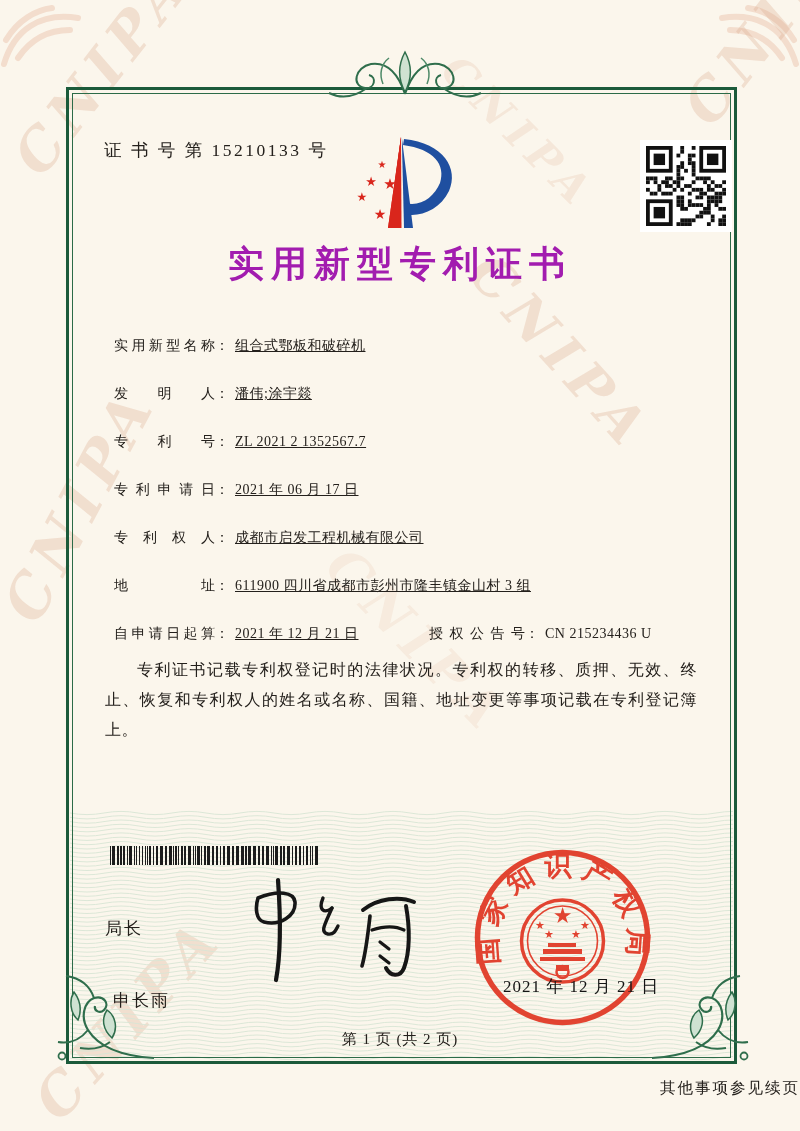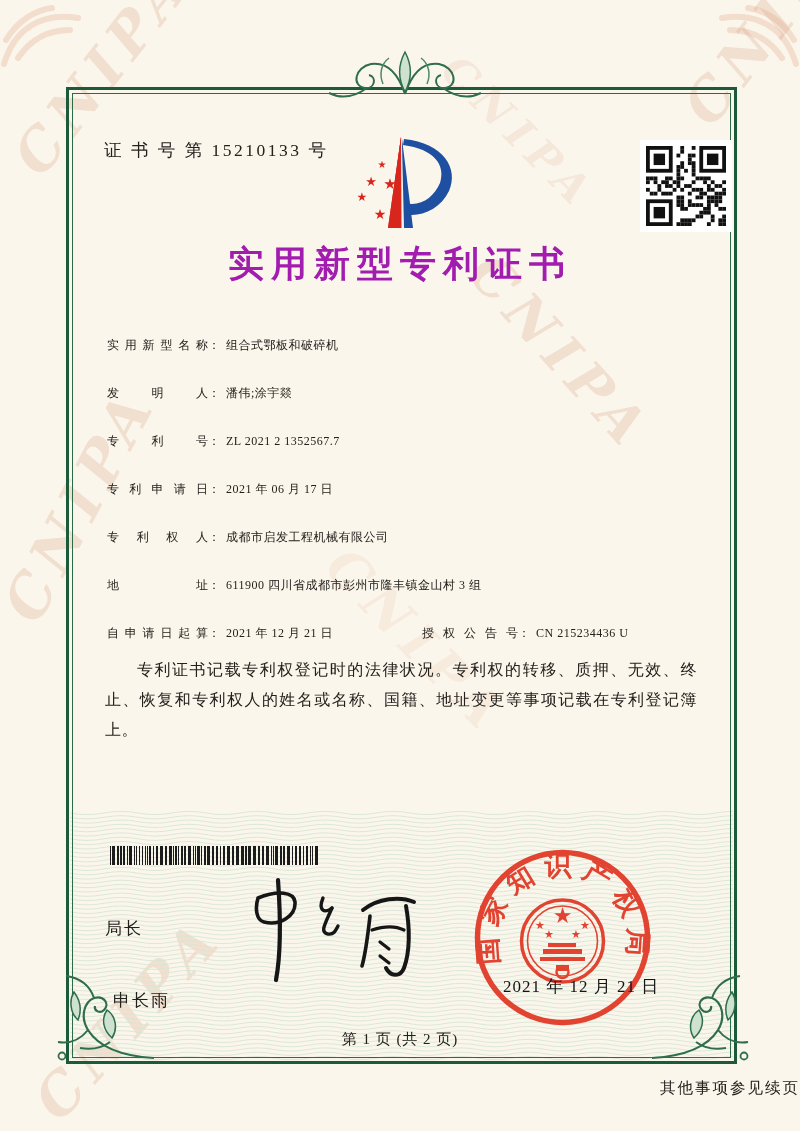--- a/index.html
+++ b/index.html
@@ -32,21 +32,21 @@
     font-size:17.5px; letter-spacing:2.5px;
   }
   .logo { position:absolute; left:344px; top:131px; }
   .qr { position:absolute; left:640px; top:140px; width:92px; height:92px; background:#fff; padding:6px; }
   .title {
     position:absolute; left:0; top:240px; width:100%;
     text-align:center; font-size:36px; font-weight:bold;
     letter-spacing:7px; color:#a21caf;
   }
   
-  .fields { position:absolute; left:107px; top:337px; width:560px; font-size:12px; }
+  .fields { position:absolute; left:114px; top:337px; width:560px; font-size:14px;text-decoration:underline; }
   .frow { position:relative; height:26px; margin-bottom:22px; white-space:nowrap; }
   .flabel {
     display:inline-block; width:101px; text-align:justify; text-align-last:justify;
     vertical-align:bottom;
   }
   .fcolon { display:inline-block; margin-right:6px; }
   .fvalue { letter-spacing:.5px; }
   .fcell2 { position:absolute; left:315px; top:0; }
   .fcell2 .flabel { width:96px; }
   

